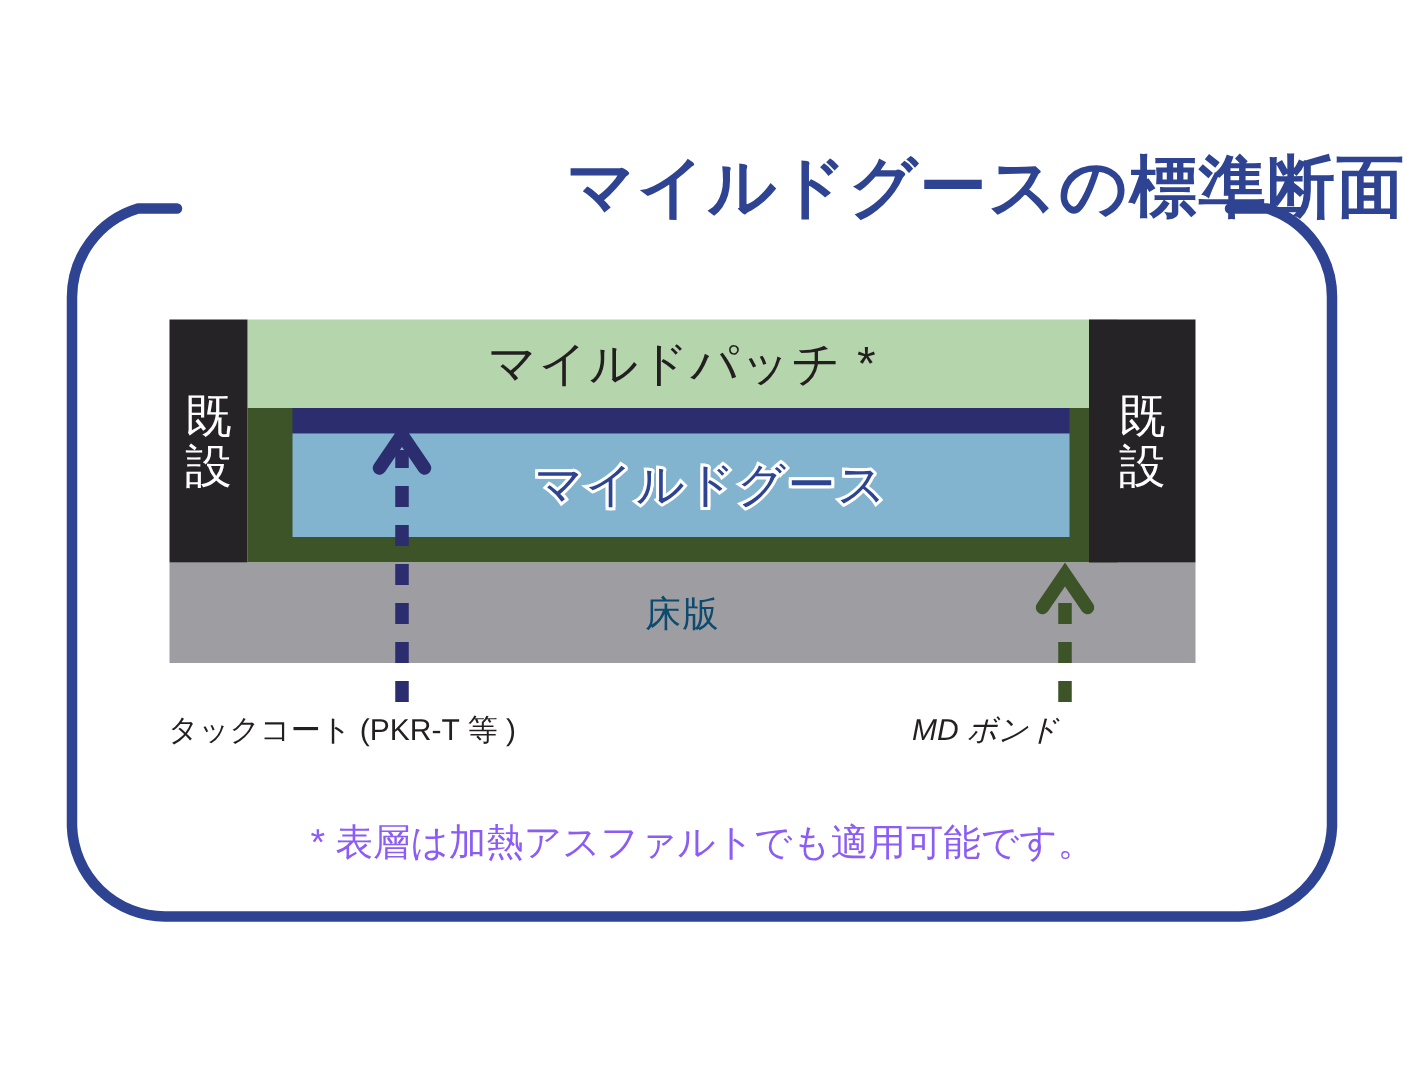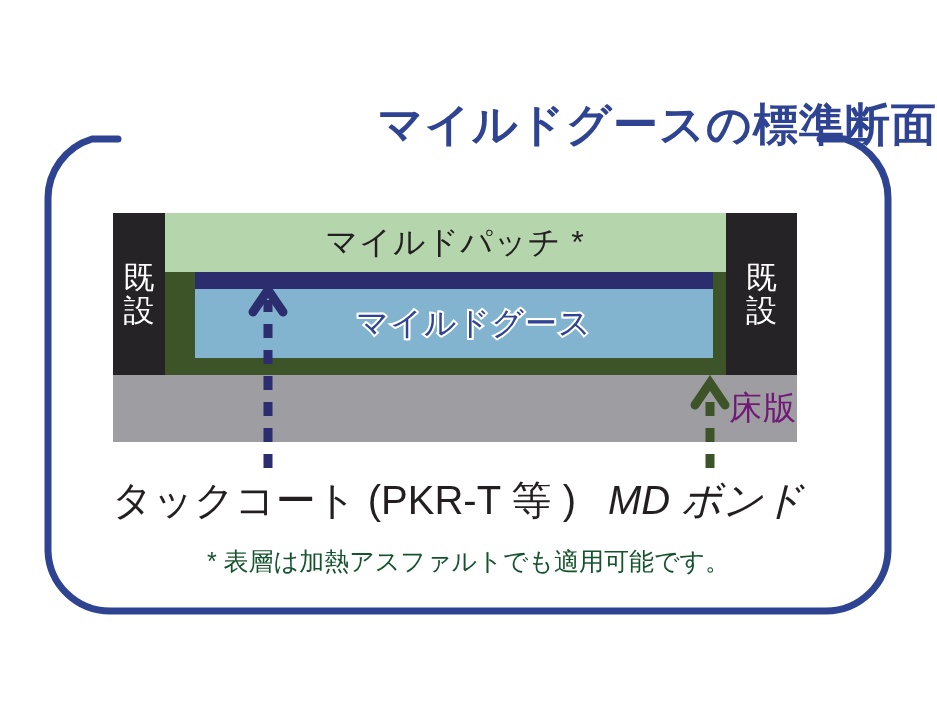--- a/index.html
+++ b/index.html
@@ -113,62 +113,62 @@
     -webkit-text-stroke: 4px #ffffff;
     paint-order: stroke fill;
     text-shadow:
       -1px -1px 0 #fff, 1px -1px 0 #fff, -1px 1px 0 #fff, 1px 1px 0 #fff,
       -2px 0 0 #fff, 2px 0 0 #fff, 0 -2px 0 #fff, 0 2px 0 #fff;
   }
 
   
   #layer-slab {
     background: #9d9da2;
-    color: #701a75;
-    font-size: 33px;
-    display: flex;
-    align-items: center;
-    justify-content: flex-end;
+    color: #0c4a6e;
+    font-size: 24px;
+    display: flex;
+    align-items: center;
+    justify-content: center;
     letter-spacing: 1px;
   }
 
   
   #arrows {
     position: absolute;
     left: 0; top: 0;
     width: 937px;
     height: 719px;
     pointer-events: none;
   }
 
   
   .caption {
     position: absolute;
-    font-size: 40px;
+    font-size: 20px;
     color: #231f20;
     white-space: nowrap;
   }
   #caption-tack {
     left: 112px;
     top: 473px;
   }
   #caption-bond {
     left: 608px;
     top: 473px;
     font-style: italic;
   }
 
   #footnote {
     position: absolute;
     left: 0;
     top: 545px;
     width: 937px;
     text-align: center;
     font-size: 25px;
-    color: #14532d;
+    color: #8b5cf6;
     white-space: nowrap;
   }
 </style>
 </head>
 <body>
 
 <div id="stage">
 
   <svg id="frame-svg" viewBox="0 0 937 719" xmlns="http://www.w3.org/2000/svg">
 

